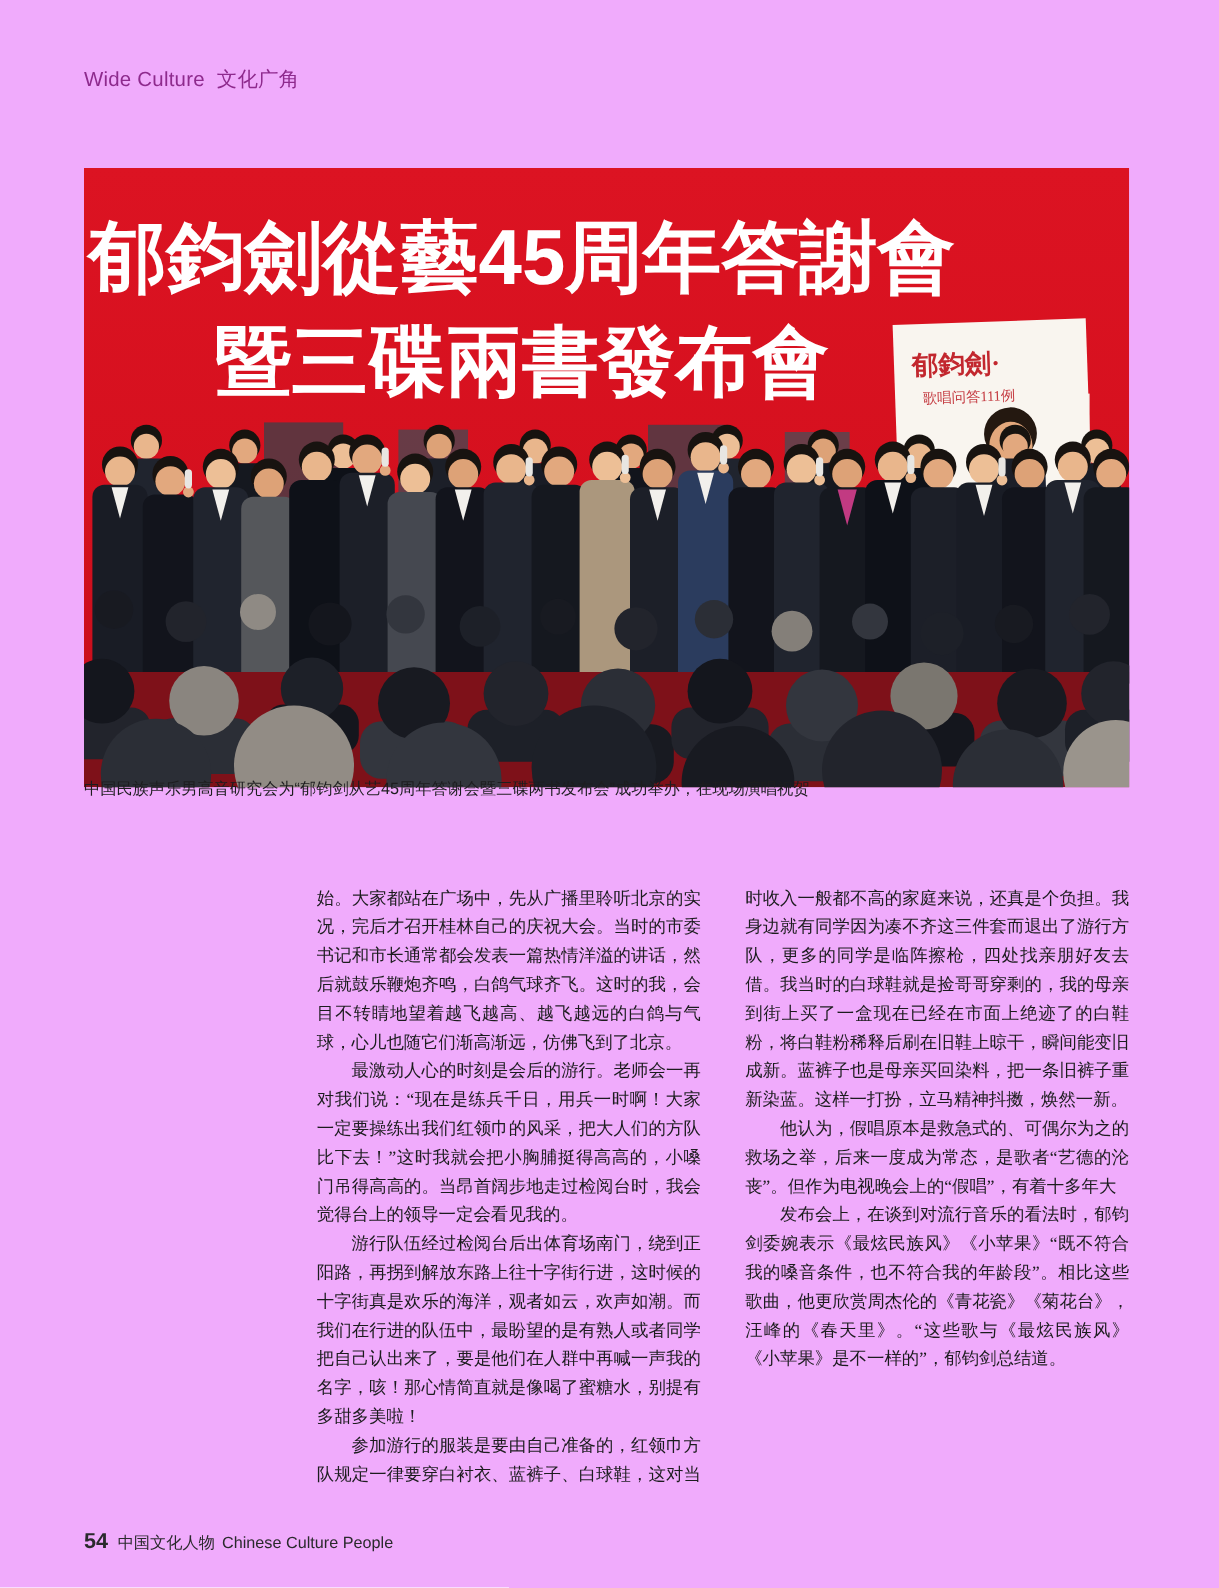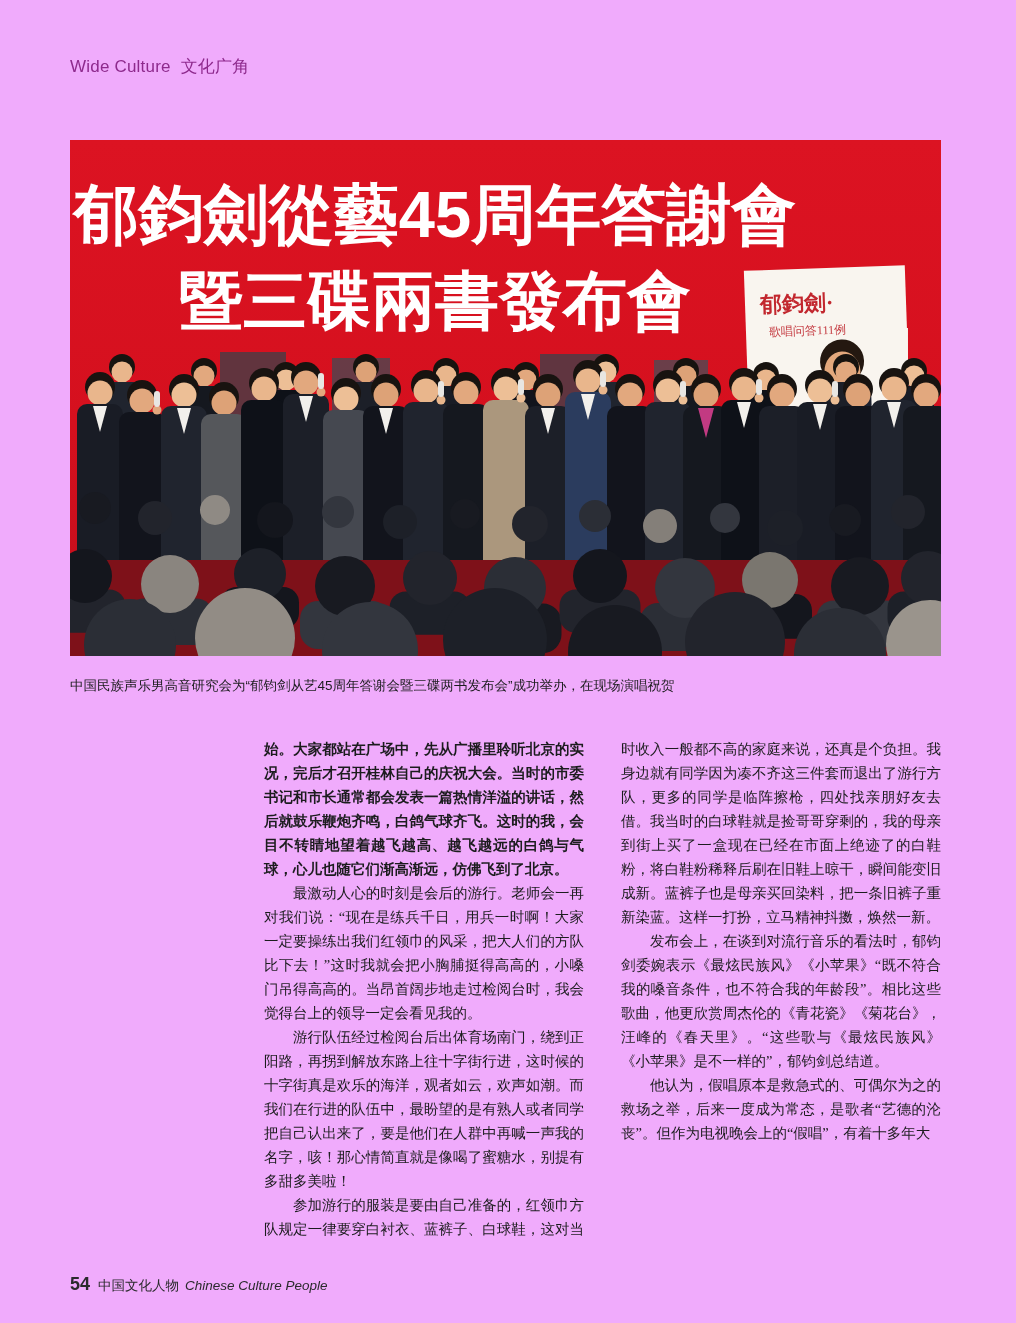--- a/index.html
+++ b/index.html
@@ -5,31 +5,31 @@
   html,body{margin:0;padding:0;background:#fff;}
   .page{position:relative;width:1016px;height:1323px;background:#f0abfc;overflow:hidden;
         font-family:"Liberation Sans","DejaVu Sans",sans-serif;}
   .header{position:absolute;left:70px;top:55px;font-size:17px;color:#8e2a8d;letter-spacing:.2px;}
   .header .zh{margin-left:10px;font-weight:500;}
   .photo{position:absolute;left:70px;top:140px;width:871px;height:516px;margin:0;}
   .photo svg{display:block;}
   .banner-text{font-family:"Liberation Sans","DejaVu Sans",sans-serif;font-weight:bold;fill:#ffffff;}
   .poster-title{font-family:"Liberation Serif","DejaVu Serif",serif;font-weight:bold;fill:#c2272e;}
   .poster-sub{font-family:"Liberation Serif","DejaVu Serif",serif;fill:#c43a40;}
-  .caption{position:absolute;left:70px;top:676px;width:871px;margin:0;
+  .caption{position:absolute;left:70px;top:648px;width:871px;margin:0;
            font-size:13.5px;line-height:20px;color:#1d1d1f;}
   .article{position:absolute;left:264px;top:737px;width:677px;height:514px;
            column-count:2;column-gap:37px;column-fill:auto;
            font-family:"Liberation Serif","DejaVu Serif",serif;
            font-size:14.5px;line-height:24px;color:#1c1c1e;text-align:justify;}
   .article p{margin:0;text-indent:2em;}
-  .article p.first{text-indent:0;font-weight:bold;}
+  .article p.first{text-indent:0;}
   .footer{position:absolute;left:70px;top:1274px;font-size:13.5px;color:#2a2a2c;}
   .footer .pn{font-weight:bold;font-size:18px;margin-right:8px;margin-top:40px;}
-  .footer .en{margin-left:6px;font-style:italic;}
+  .footer .en{margin-left:6px;}
 </style>
 </head>
 <body>
 
 <div class="page">
 
   <div class="header">
     <span>Wide Culture</span><span class="zh">文化广角</span>
   </div>
 
@@ -266,21 +266,21 @@
     </svg>
   </figure>
 
   <p class="caption">中国民族声乐男高音研究会为“郁钧剑从艺45周年答谢会暨三碟两书发布会”成功举办，在现场演唱祝贺</p>
 
   <div class="article">
     <p class="first">始。大家都站在广场中，先从广播里聆听北京的实况，完后才召开桂林自己的庆祝大会。当时的市委书记和市长通常都会发表一篇热情洋溢的讲话，然后就鼓乐鞭炮齐鸣，白鸽气球齐飞。这时的我，会目不转睛地望着越飞越高、越飞越远的白鸽与气球，心儿也随它们渐高渐远，仿佛飞到了北京。</p>
     <p>最激动人心的时刻是会后的游行。老师会一再对我们说：“现在是练兵千日，用兵一时啊！大家一定要操练出我们红领巾的风采，把大人们的方队比下去！”这时我就会把小胸脯挺得高高的，小嗓门吊得高高的。当昂首阔步地走过检阅台时，我会觉得台上的领导一定会看见我的。</p>
     <p>游行队伍经过检阅台后出体育场南门，绕到正阳路，再拐到解放东路上往十字街行进，这时候的十字街真是欢乐的海洋，观者如云，欢声如潮。而我们在行进的队伍中，最盼望的是有熟人或者同学把自己认出来了，要是他们在人群中再喊一声我的名字，咳！那心情简直就是像喝了蜜糖水，别提有多甜多美啦！</p>
     <p>参加游行的服装是要由自己准备的，红领巾方队规定一律要穿白衬衣、蓝裤子、白球鞋，这对当时收入一般都不高的家庭来说，还真是个负担。我身边就有同学因为凑不齐这三件套而退出了游行方队，更多的同学是临阵擦枪，四处找亲朋好友去借。我当时的白球鞋就是捡哥哥穿剩的，我的母亲到街上买了一盒现在已经在市面上绝迹了的白鞋粉，将白鞋粉稀释后刷在旧鞋上晾干，瞬间能变旧成新。蓝裤子也是母亲买回染料，把一条旧裤子重新染蓝。这样一打扮，立马精神抖擞，焕然一新。</p>
+    <p>他认为，假唱原本是救急式的、可偶尔为之的救场之举，后来一度成为常态，是歌者“艺德的沦丧”。但作为电视晚会上的“假唱”，有着十多年大</p>
     <p>发布会上，在谈到对流行音乐的看法时，郁钧剑委婉表示《最炫民族风》《小苹果》“既不符合我的嗓音条件，也不符合我的年龄段”。相比这些歌曲，他更欣赏周杰伦的《青花瓷》《菊花台》，汪峰的《春天里》。“这些歌与《最炫民族风》《小苹果》是不一样的”，郁钧剑总结道。</p>
-    <p>他认为，假唱原本是救急式的、可偶尔为之的救场之举，后来一度成为常态，是歌者“艺德的沦丧”。但作为电视晚会上的“假唱”，有着十多年大</p>
   </div>
 
   <div class="footer">
     <span class="pn">54</span><span>中国文化人物</span><span class="en">Chinese Culture People</span>
   </div>
 
 </div>
 
 </body></html>

